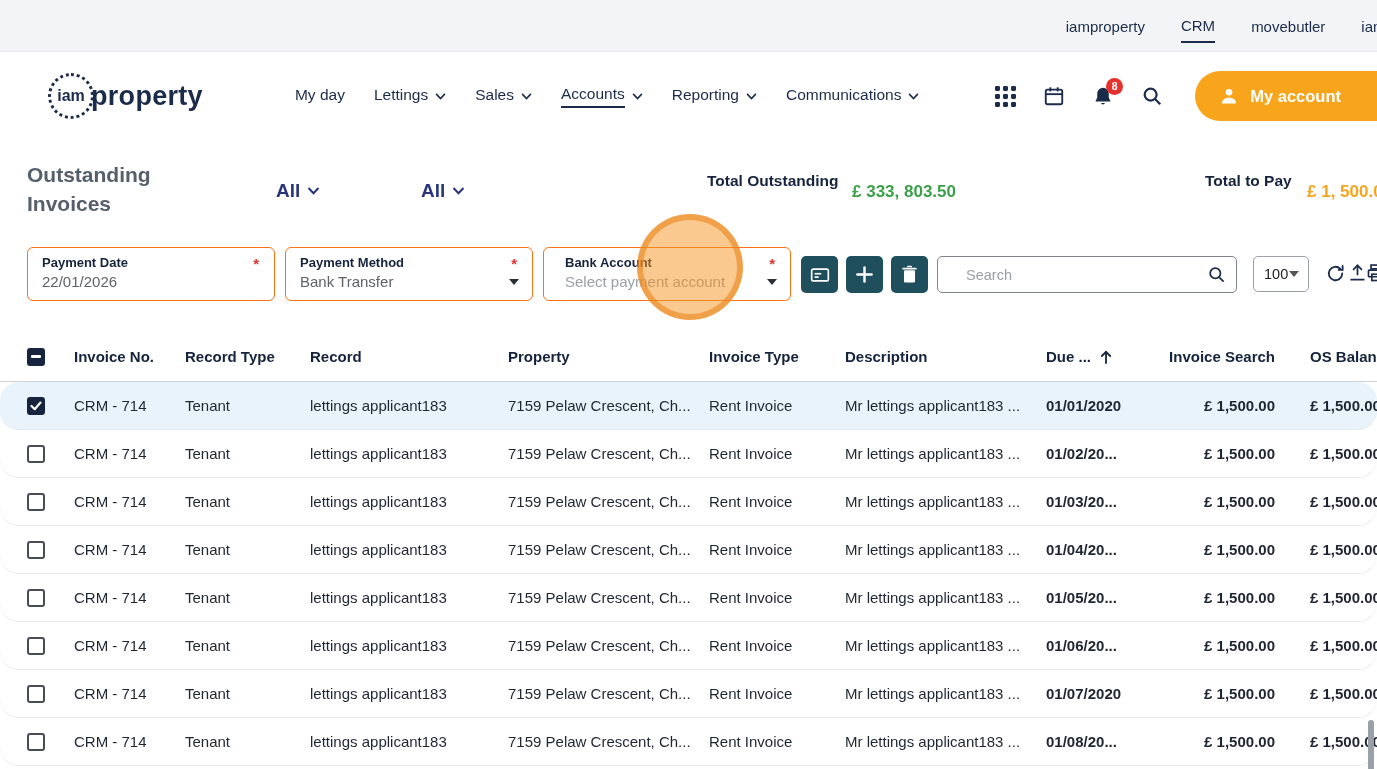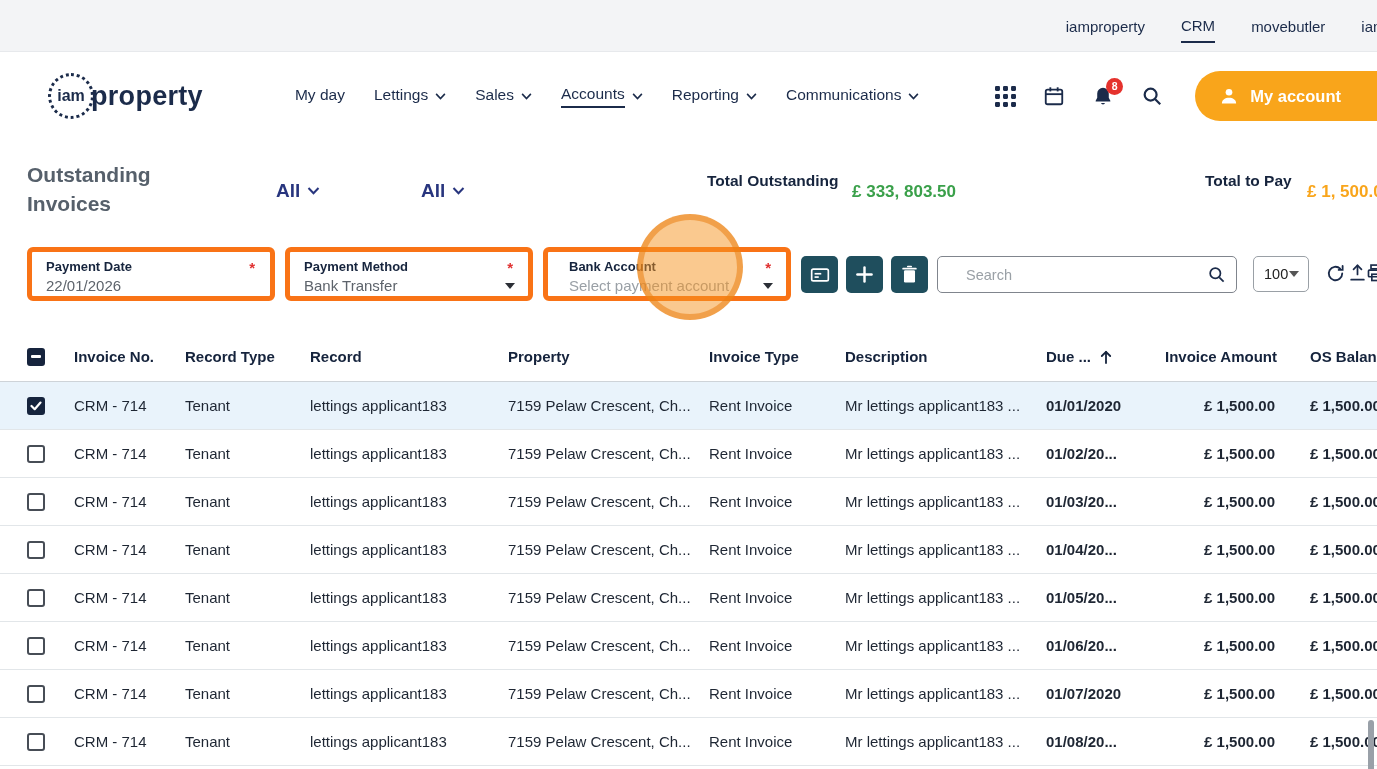--- a/index.html
+++ b/index.html
@@ -64,21 +64,21 @@
   .ph-all.one { left:245px; } .ph-all.two { left:390px; }
   .ph-lbl { position:absolute; top:32px; font-size:15.5px; font-weight:600; color:#16243d; }
   .ph-val { position:absolute; top:42px; font-size:17px; font-weight:700; white-space:nowrap; }
   .to-lbl { left:707px; } .to-val { left:852px; color:#3aa04a; }
   .tp-lbl { left:1205px; } .tp-val { left:1307px; color:#f9a51b; }
 
   
   .toolbar { position:relative; height:107px; }
   .field {
     position:absolute; top:22px; width:248px; height:54px;
-    border:5px solid #f97316; border-radius:6px; background:#fff;
+    border:1px solid #f97316; border-radius:6px; background:#fff;
     padding:7px 14px; cursor:pointer;
   }
   .f1 { left:27px; } .f2 { left:285px; } .f3 { left:543px;padding-left:21px; }
   .flabel { display:block; font-size:13px; font-weight:700; color:#16243d; }
   .fvalue { display:block; font-size:15px; color:#5d636b; margin-top:3px; white-space:nowrap; overflow:hidden; }
   .fvalue.placeholder { color:#9aa0a6; }
   .req { position:absolute; right:15px; top:7px; color:#e03131; font-size:15px; font-weight:700; }
   .caret {
     position:absolute; right:13px; top:31px; width:0; height:0;
     border-left:5px solid transparent; border-right:5px solid transparent;
@@ -122,21 +122,21 @@
   }
 
   
   .dtable { position:relative; }
   .thead, .trow {
     display:grid;
     grid-template-columns:74px 111px 125px 198px 201px 136px 201px 119px 112px 100px;
     align-items:center;
   }
   .thead { height:50px; border-bottom:1px solid #ced3d8; }
-  .trow  { height:48px; border-bottom:1px solid #e2e6e9; cursor:pointer; }
+  .trow  { height:48px; border-bottom:1px solid #e2e6e9; cursor:pointer;border-radius:19px; }
   .trow.selected { background:#e9f3fb; }
   .cell { overflow:hidden; white-space:nowrap; padding-right:12px; }
   .cb-cell { padding-left:27px; overflow:visible; }
   .th { font-size:15px; font-weight:700; color:#15233c; }
   .trow .cell { font-size:15px; color:#1e2633; }
   .c-due { font-weight:600; color:#15233c; }
   .c-amt, .th.amt { text-align:right; padding-right:2px; }
   .c-amt { font-weight:700; color:#15233c; }
   .c-os, .th.os { padding-left:33px; padding-right:0; }
   .c-os { font-weight:700; color:#15233c; }
@@ -371,21 +371,21 @@
     <div class="cell th">Property</div>
     <div class="cell th">Invoice Type</div>
     <div class="cell th">Description</div>
     <div class="cell th due-th">
       <span>Due ...</span>
       <svg width="12" height="14" viewBox="0 0 12 14" fill="none" stroke="#15233c" stroke-width="1.8" stroke-linecap="round" stroke-linejoin="round">
           <path d="M6 13V2"></path>
           <polyline points="1.8,6 6,1.8 10.2,6"></polyline>
         </svg>
     </div>
-    <div class="cell th amt">Invoice Amount</div>
+    <div class="cell th amt">Invoice Search</div>
     <div class="cell th os">OS Balance</div>
   </div>
   <div>
       <div class="trow selected">
     <div class="cell cb-cell">
       <div class="cb checked">
         <svg width="12" height="10" viewBox="0 0 12 10" fill="none" stroke="#fff" stroke-width="2.2" stroke-linecap="round" stroke-linejoin="round">
               <path d="M1.5 5l3.2 3.2L10.5 1.6"></path>
             </svg>
       </div>

